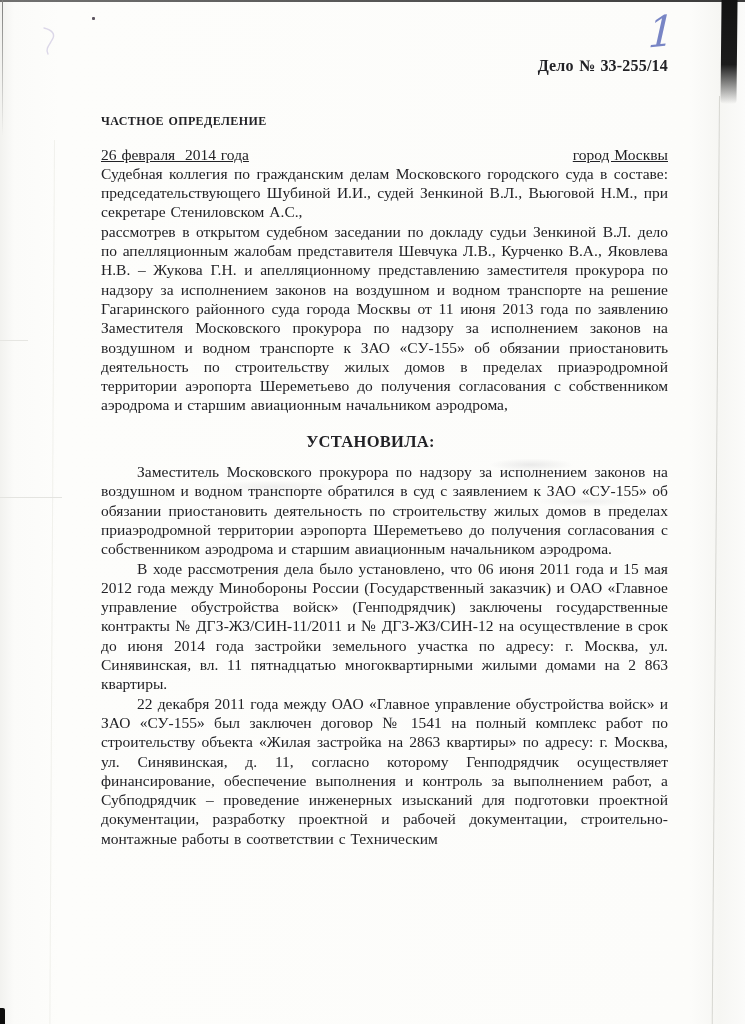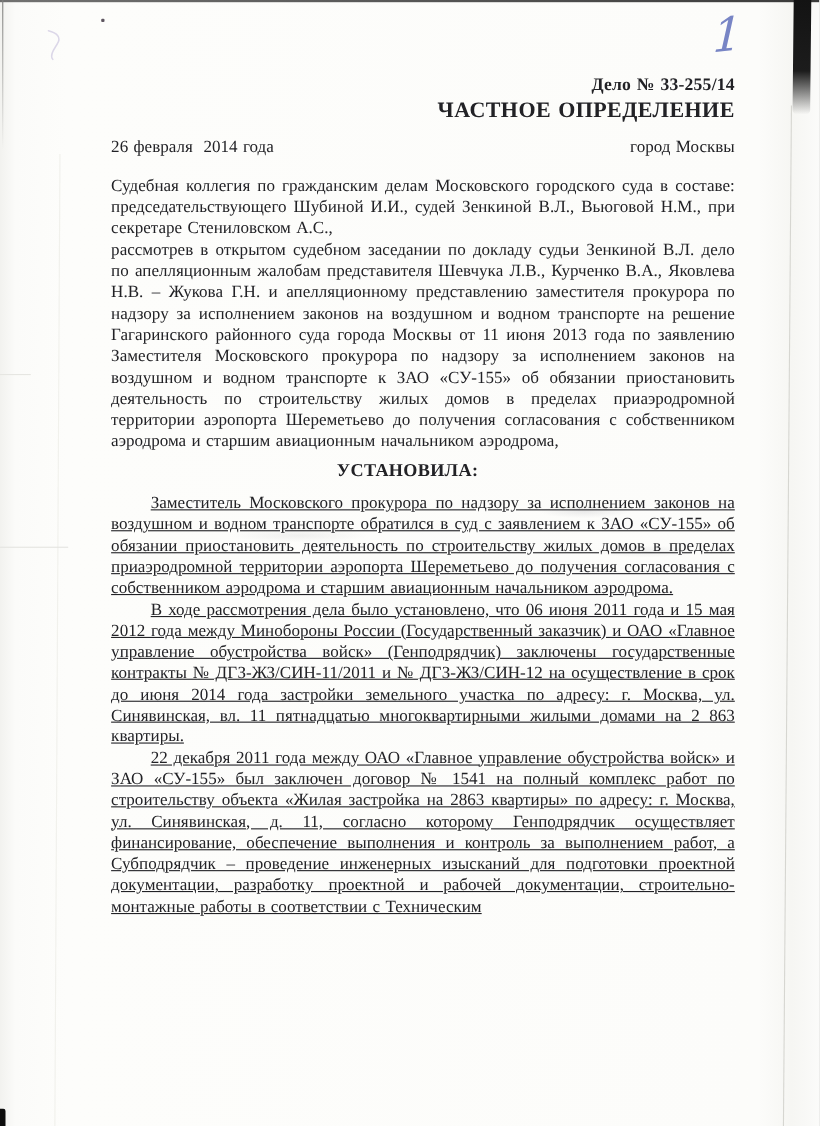--- a/index.html
+++ b/index.html
@@ -81,59 +81,60 @@
     font-size: 42px;
     line-height: 48px;
     color: #5868b8;
     opacity: .8;
     transform: rotate(-6deg) skewX(-8deg);
   }
   
   .doc {
     position: absolute;
     left: 101px;
-    top: 68px;
+    top: 56px;
     width: 567px;
     font-size: 15.5px;
     line-height: 19.3px;
     text-align: justify;
     word-spacing: 1px;
   }
   .case-number {
     text-align: right;
     font-weight: bold;
     font-size: 16px;
     letter-spacing: .2px;
   }
   .doc-title {
-    margin-top: 4px;
-    text-align: right;
+    margin-top: 37px;
+    text-align: left;
     font-weight: bold;
-    font-size: 20px;
+    font-size: 12px;
     letter-spacing: .4px;
   }
   .date-row {
     margin-top: 13px;
     display: flex;
     justify-content: space-between;
     align-items: baseline;
+    text-decoration: underline;
   }
   .date-row .date { white-space: pre; }
   .para { margin: 0; }
-  .para.p-first { margin-top: 17px; }
+  .para.p-first { }
   .para.p-second { }
   .section-heading {
-    margin: 7px 0 11px 0;
+    margin: 17px 0 11px 0;
     text-align: center;
     font-weight: bold;
     font-size: 16.5px;
     letter-spacing: .3px;
     transform: translateX(-14px);
   }
-  .para.indent { text-indent: 36px; text-decoration: underline; }
+  .para.indent { text-indent: 36px; }
 </style>
 </head>
 <body>
 
 <div class="scan-page">
 
   <div class="edge-top"></div>
   <div class="edge-left-line"></div>
   <div class="corner-dark-right"></div>
   <div class="fold-right"></div>

